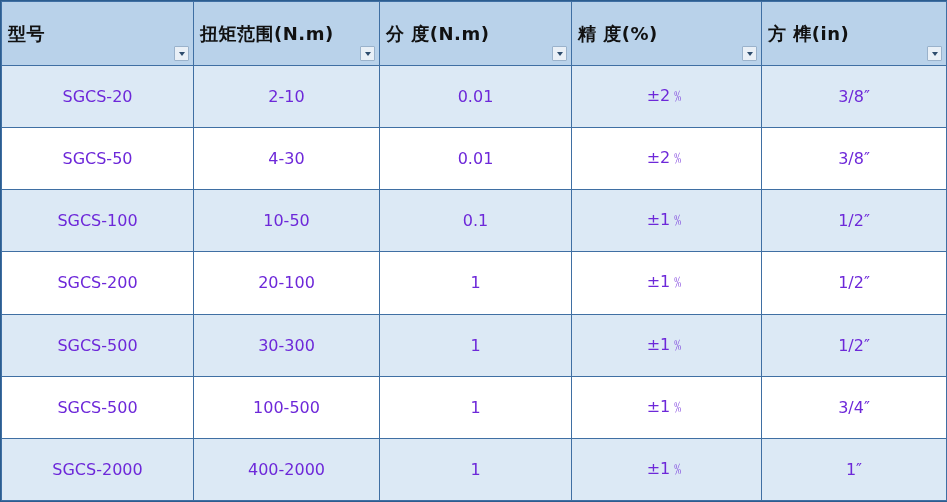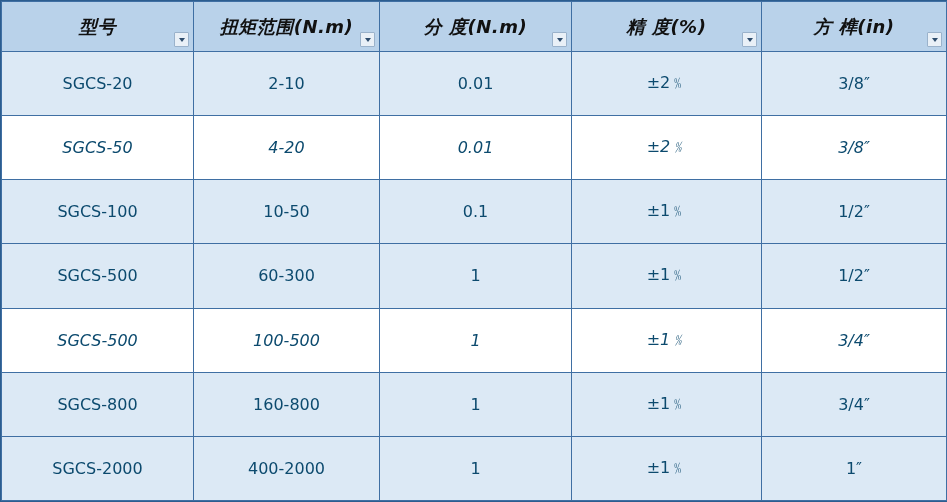--- a/index.html
+++ b/index.html
@@ -29,30 +29,29 @@
   table.spec col.c0 { width: 192px; }
   table.spec col.c1 { width: 186px; }
   table.spec col.c2 { width: 192px; }
   table.spec col.c3 { width: 190px; }
   table.spec col.c4 { width: 185px; }
 
   thead th {
     background: #b9d2ea;
     border: 1px solid #3f6fa3;
     height: 47px;
-    padding: 1px 6px;
+    padding: 8px 6px;
     font-size: 18px;
     font-weight: bold;
     color: #111111;
     font-family: "DejaVu Sans", sans-serif;
     position: relative;
-    text-align: center;
+    text-align: left;
     vertical-align: middle;
     letter-spacing: 0.5px;
-    font-style: italic;
   }
   .filter-btn {
     position: absolute;
     right: 4px;
     bottom: 4px;
     width: 15px;
     height: 15px;
     background: #e9f0f7;
     border: 1px solid #9ab2cb;
     border-radius: 1px;
@@ -67,26 +66,26 @@
     border-left: 3.5px solid transparent;
     border-right: 3.5px solid transparent;
     border-top: 4px solid #2d4c6d;
   }
   tbody td {
     border: 1px solid #3f6fa3;
     height: 50px;
     text-align: center;
     vertical-align: middle;
     font-size: 16px;
-    color: #0c4a6e;
+    color: #6d28d9;
     font-family: "DejaVu Sans", sans-serif;
     padding: 0 4px;
   }
   tbody tr.odd td { background: #dce9f5; }
-  tbody tr.even td { background: #ffffff; font-style: italic; }
+  tbody tr.even td { background: #ffffff; }
   .pm { font-family: "DejaVu Sans", sans-serif; }
 </style>
 </head>
 <body>
 
 <div class="sheet">
   <table class="spec">
     <colgroup>
       <col class="c0">
         <col class="c1">
@@ -131,49 +130,49 @@
     <tbody>
       <tr class="odd">
         <td>SGCS-20</td>
         <td>2-10</td>
         <td>0.01</td>
         <td class="pm">±2﹪</td>
         <td>3/8″</td>
       </tr>
       <tr class="even">
         <td>SGCS-50</td>
-        <td>4-20</td>
+        <td>4-30</td>
         <td>0.01</td>
         <td class="pm">±2﹪</td>
         <td>3/8″</td>
       </tr>
       <tr class="odd">
         <td>SGCS-100</td>
         <td>10-50</td>
         <td>0.1</td>
         <td class="pm">±1﹪</td>
         <td>1/2″</td>
       </tr>
+      <tr class="even">
+        <td>SGCS-200</td>
+        <td>20-100</td>
+        <td>1</td>
+        <td class="pm">±1﹪</td>
+        <td>1/2″</td>
+      </tr>
       <tr class="odd">
         <td>SGCS-500</td>
-        <td>60-300</td>
+        <td>30-300</td>
         <td>1</td>
         <td class="pm">±1﹪</td>
         <td>1/2″</td>
       </tr>
       <tr class="even">
         <td>SGCS-500</td>
         <td>100-500</td>
-        <td>1</td>
-        <td class="pm">±1﹪</td>
-        <td>3/4″</td>
-      </tr>
-      <tr class="odd">
-        <td>SGCS-800</td>
-        <td>160-800</td>
         <td>1</td>
         <td class="pm">±1﹪</td>
         <td>3/4″</td>
       </tr>
       <tr class="odd">
         <td>SGCS-2000</td>
         <td>400-2000</td>
         <td>1</td>
         <td class="pm">±1﹪</td>
         <td>1″</td>

